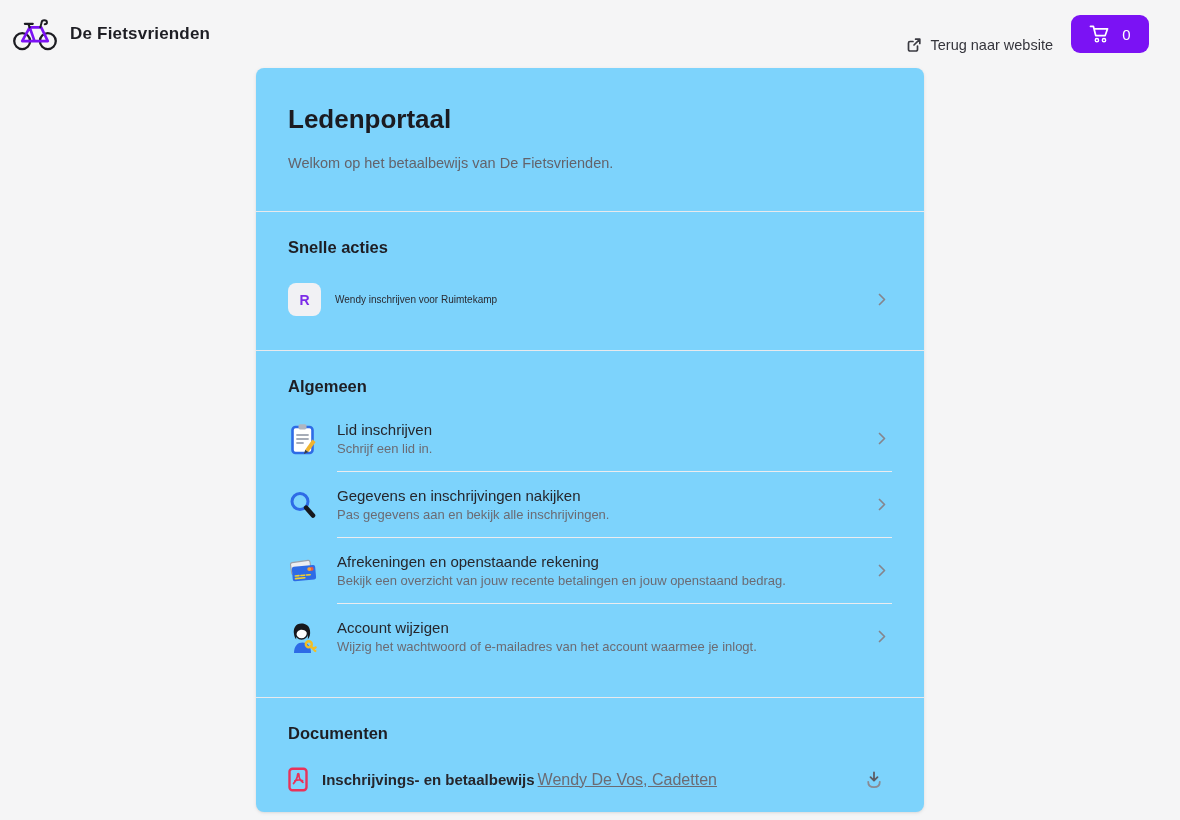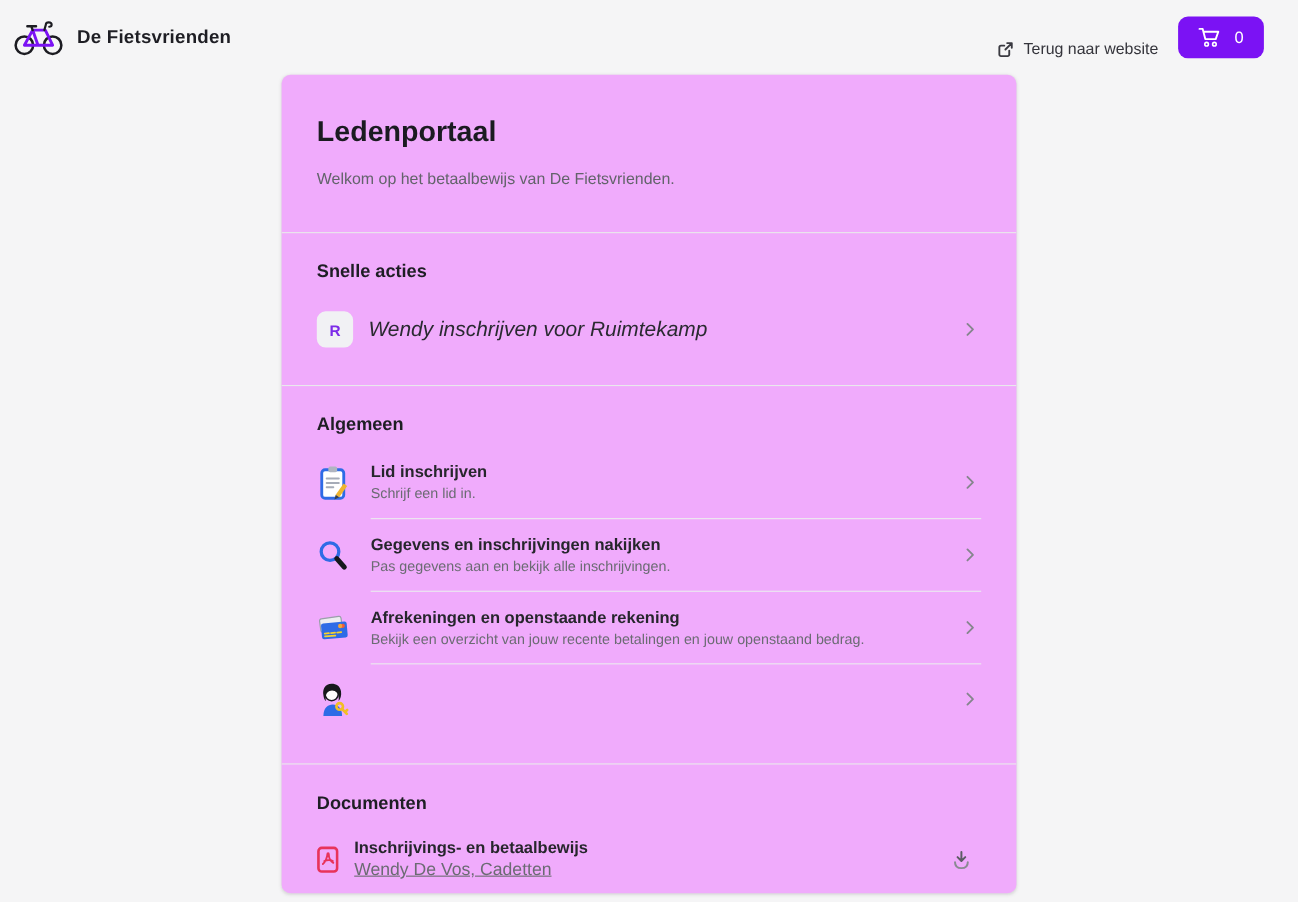--- a/index.html
+++ b/index.html
@@ -31,21 +31,21 @@
     display: flex; align-items: center; justify-content: center; gap: 11px;
     width: 78px; height: 38px;
     background: #7B12F4; border: none; border-radius: 9px;
     color: #fff; font-size: 15px; font-family: inherit; cursor: pointer;
   }
 
   
   .card {
     position: absolute; left: 256px; top: 68px;
     width: 668px; height: 744px;
-    background: #f0abfc; border-radius: 8px;
+    background: #7dd3fc; border-radius: 8px;
     box-shadow: 0 1px 2px rgba(0,0,0,.05), 0 1px 4px rgba(0,0,0,.07);
     overflow: hidden;
   }
   .section-divider { height: 1px; background: #E9E9EC; }
 
   .intro { padding: 36px 32px 40px; }
   .page-title { font-size: 26px; font-weight: 600; color: #1B1B21; margin-bottom: 20px; }
   .page-welcome { font-size: 14.5px; color: #63636B; }
 
   .section { padding: 26px 32px 28px; }
@@ -56,42 +56,42 @@
     margin-top: 20px;
     display: flex; align-items: center; gap: 14px;
     padding: 6px 0; cursor: pointer;
   }
   .badge-r {
     width: 33px; height: 33px; border-radius: 8px;
     background: #F1F1F4;
     display: flex; align-items: center; justify-content: center;
     font-size: 14px; font-weight: 700; color: #7C2BE8;
   }
-  .quick-label { font-size: 19px; font-weight: 500; color: #2A2A31; font-style: italic; }
+  .quick-label { font-size: 10px; font-weight: 500; color: #2A2A31; }
   .row-chevron { margin-left: auto; margin-right: 6px; display: flex; }
 
   
   .list { margin-top: 10px; }
   .list-item {
     display: flex; align-items: center; gap: 19px;
     padding: 15px 0; cursor: pointer;
   }
   .item-icon { width: 30px; flex-shrink: 0; display: flex; justify-content: center; }
   .item-text { display: flex; flex-direction: column; gap: 3px; }
-  .item-title { font-size: 15px; font-weight: 700; color: #26262C; }
+  .item-title { font-size: 15px; font-weight: 400; color: #26262C; }
   .item-subtitle { font-size: 13px; color: #6B6B73; }
   .item-divider { height: 1px; background: #ECECEF; margin-left: 49px; }
 
   
   .doc-row {
     margin-top: 18px;
     display: flex; align-items: center; gap: 14px;
     padding: 4px 0;
   }
-  .doc-text { display: flex; flex-direction: column; gap: 3px; }
+  .doc-text { display: flex; flex-direction: row; gap: 3px; }
   .doc-title { font-size: 15px; font-weight: 600; color: #26262C; }
   .doc-subtitle { font-size: 16px; color: #6B6B73; text-decoration: underline; }
   .download-btn {
     margin-left: auto; margin-right: 4px;
     background: none; border: none; cursor: pointer; display: flex; padding: 4px;
   }
 </style>
 </head>
 <body>
 
@@ -236,20 +236,24 @@
         <div class="list-item">
           <span class="item-icon">
             <svg width="30" height="32" viewBox="0 0 30 32">
               <path d="M6 32 C6 24.5 10 21.5 14.5 21.5 C19 21.5 23 24.5 23 32 Z" fill="#2E6BE6"></path>
               <circle cx="13.5" cy="12" r="6" fill="#FDFDFD" stroke="#1A1B20" stroke-width="1.4"></circle>
               <path d="M13.5 2.5 C7.5 2.5 5 7.5 6 13 C6.3 15.5 7.2 17.5 8.3 18.6 C7.6 14 8.5 10.5 11.5 9.2 C14 8.2 16.5 8.8 18.6 11 C19.8 12.5 20.3 15.5 19.8 18.2 C21.5 16.5 22.6 13.5 22 9.5 C21.2 4.5 17.8 2.5 13.5 2.5 Z" fill="#17181C"></path>
               <circle cx="20.8" cy="23.2" r="3" fill="none" stroke="#F2BE24" stroke-width="2.4"></circle>
               <path d="M22.9 25.4 L27.3 30 M25.6 28.2 L27.6 26.4" fill="none" stroke="#F2BE24" stroke-width="2.4" stroke-linecap="round"></path>
             </svg>
           </span>
+          <span class="item-text">
+            <span class="item-title">Account wijzigen</span>
+            <span class="item-subtitle">Wijzig het wachtwoord of e-mailadres van het account waarmee je inlogt.</span>
+          </span>
           <span class="row-chevron">
             <svg width="8" height="13" viewBox="0 0 8 13">
                 <polyline points="1.5,1.5 6.5,6.5 1.5,11.5" fill="none" stroke="#85858D" stroke-width="1.7" stroke-linecap="round" stroke-linejoin="round"></polyline>
               </svg>
           </span>
         </div>
 
       </div>
     </section>
 

